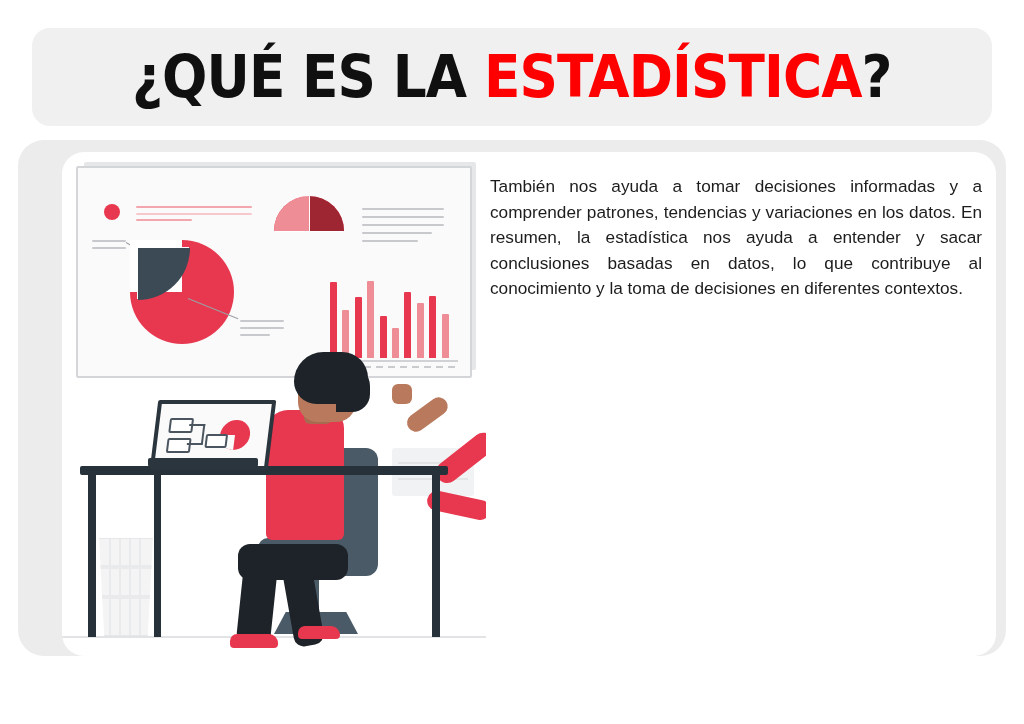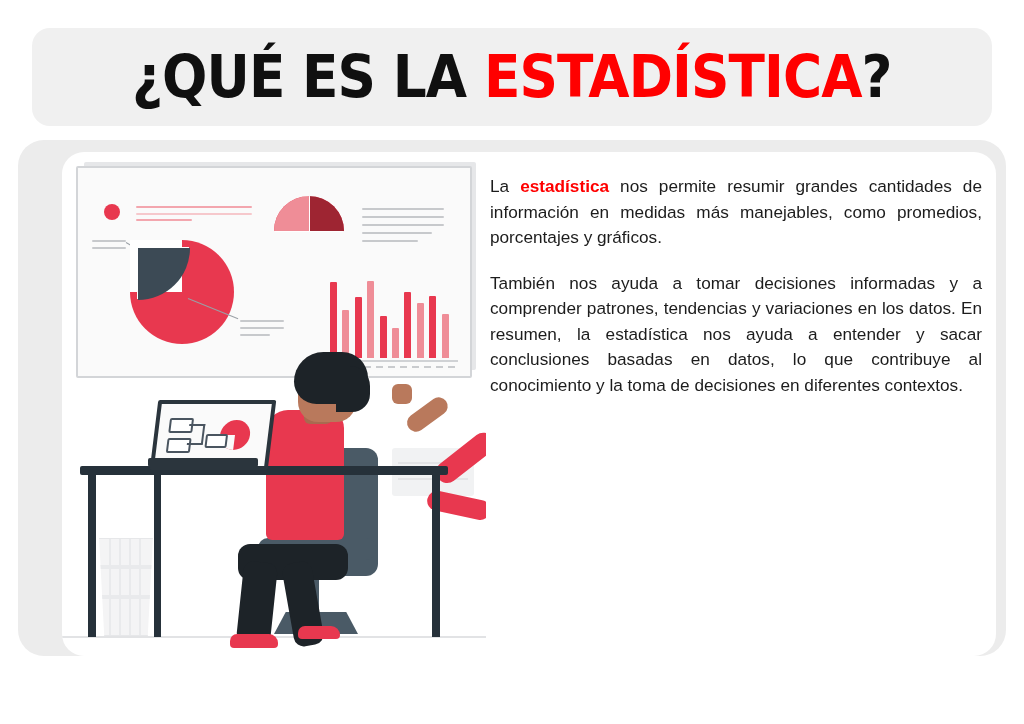--- a/index.html
+++ b/index.html
@@ -288,21 +288,20 @@
             <div class="ls-conn" style="left:44px;top:20px;width:2px;height:20px;"></div>
             <div class="ls-pie"></div>
             <div class="ls-pie-w"></div>
             <div class="ls-box" style="left:48px;top:30px;width:18px;height:10px;"></div>
           </div>
           <div class="laptop-base"></div>
         </div>
       </div>
 
       <div class="text-col">
-          <div class="para"><span>La </span><span class="hl">estadística</span><span> nos permite resumir grandes cantidades de información en medidas más manejables, como promedios, porcentajes y gráficos.</span></div>
           <div class="para last"><span>También nos ayuda a tomar decisiones informadas y a comprender patrones, tendencias y variaciones en los datos. En resumen, la estadística nos ayuda a entender y sacar conclusiones basadas en datos, lo que contribuye al conocimiento y la toma de decisiones en diferentes contextos.</span></div>
         </div>
 
     </div>
   </div>
 
 
 </div>
 
 </body></html>

